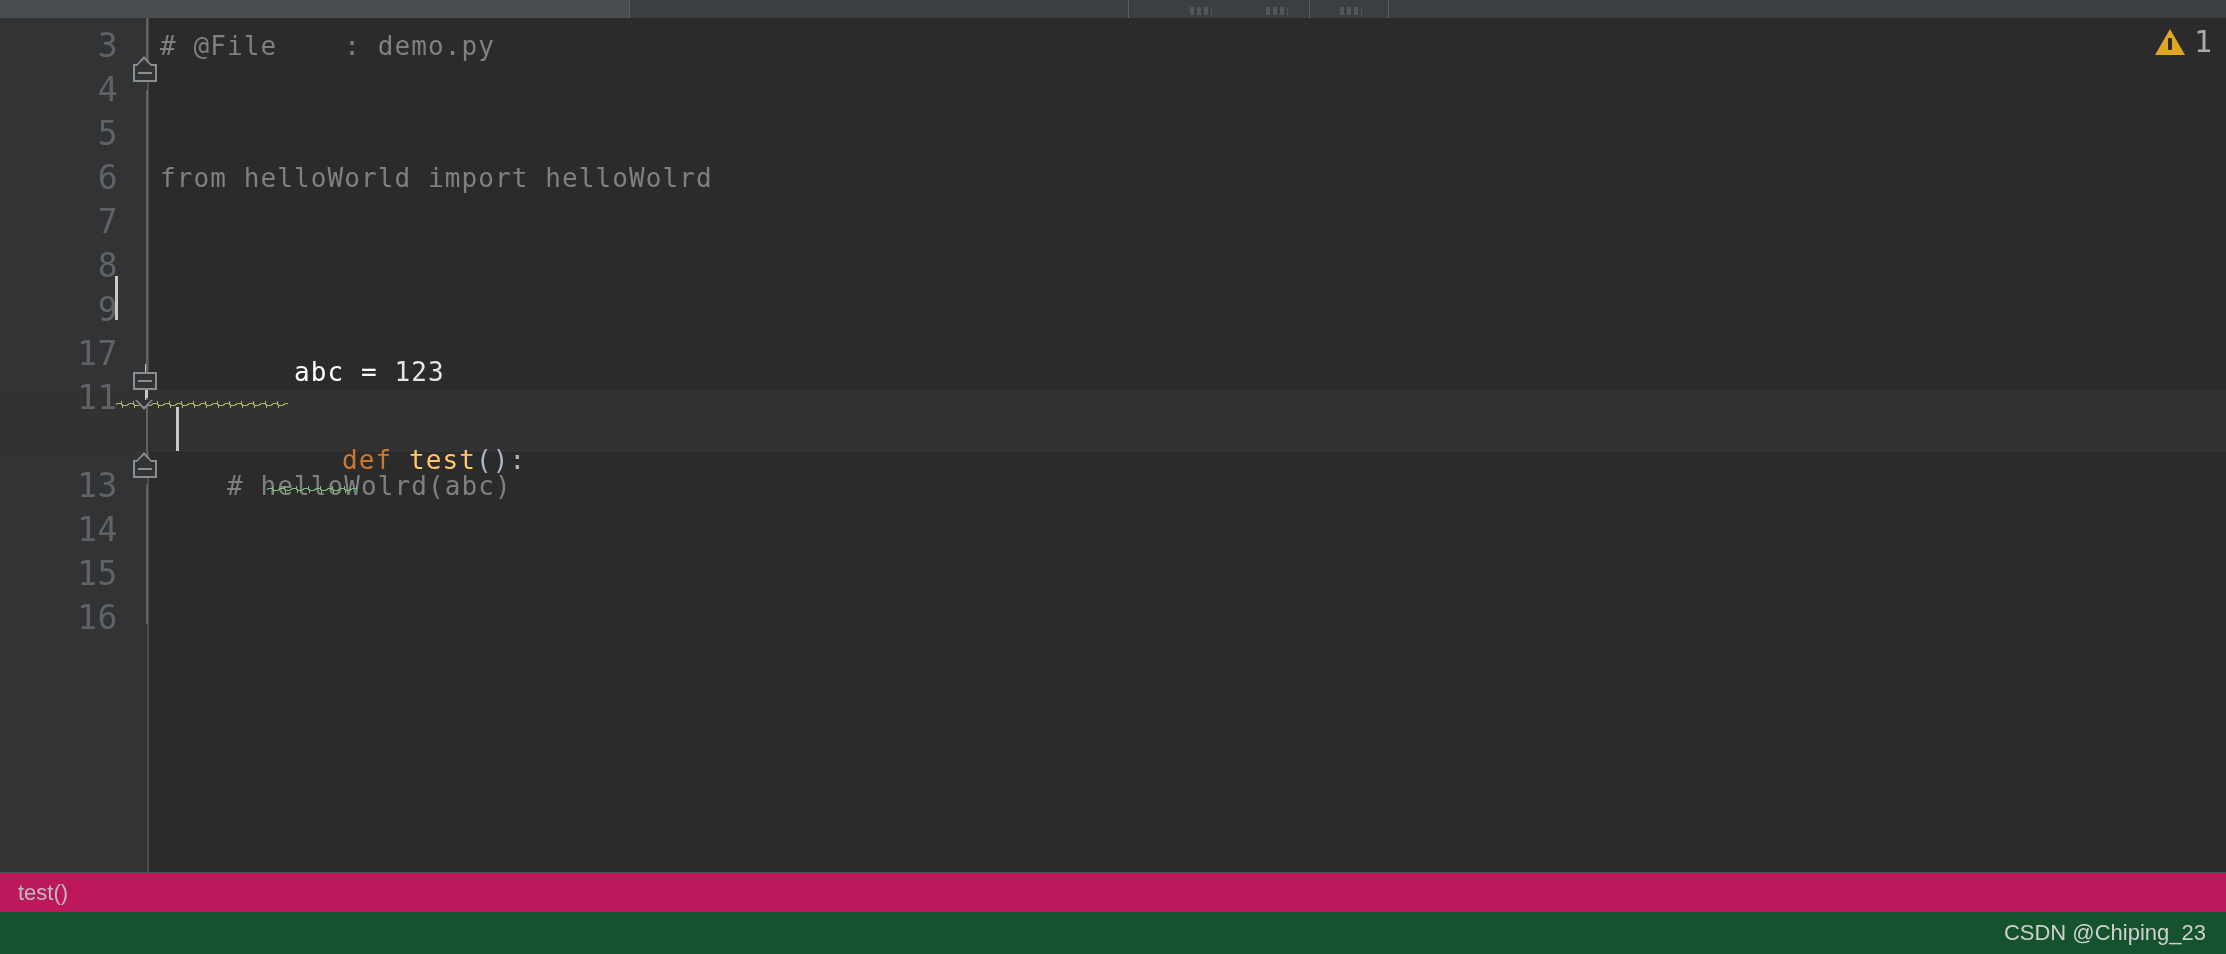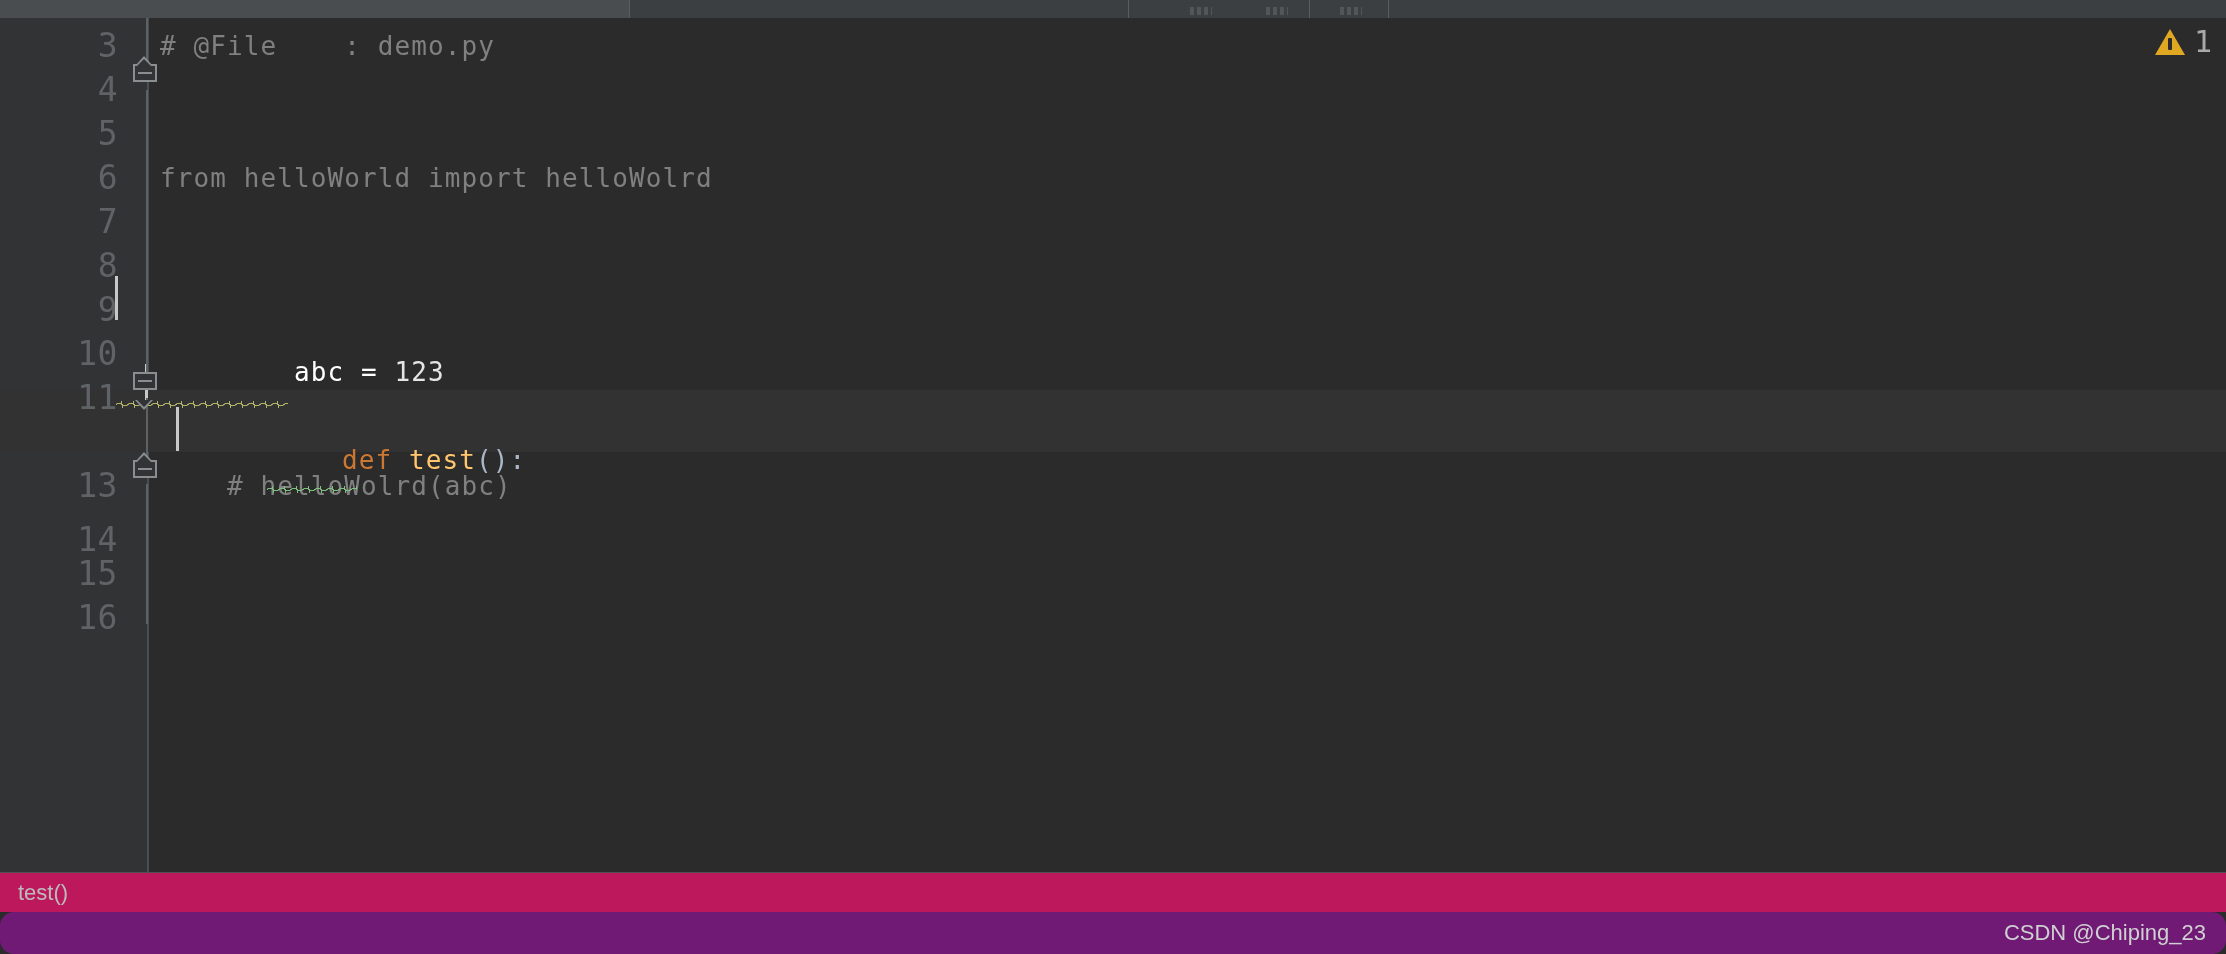--- a/index.html
+++ b/index.html
@@ -265,22 +265,21 @@
     color: #bbbbbb;
     font-size: 22px;
     font-family: "Liberation Sans", sans-serif;
   }
 
   
   .bottom-bar {
     position: absolute;
     left: 0; top: 912px;
     width: 2226px; height: 42px;
-    background: #701a75;
-    border-radius: 14px;
+    background: #14532d;
   }
   .watermark {
     position: absolute;
     right: 20px; top: 0;
     height: 42px;
     line-height: 42px;
     color: #cfd0d1;
     font-size: 22px;
     font-family: "Liberation Sans", sans-serif;
   }
@@ -339,38 +338,38 @@
     </div>
 
     <div class="row" style="top:261px;">
       <span class="lineno">9</span>
       <span class="code">
         <span class="tok-default">abc = </span><span class="tok-number">123</span>
       </span>
     </div>
 
     <div class="row" style="top:305px;">
-      <span class="lineno">10</span>
+      <span class="lineno">17</span>
       <span class="code tok-default"></span>
     </div>
 
     <div class="row" style="top:349px;">
       <span class="lineno">11</span>
       <span class="code">
         <span class="tok-keyword">def </span><span class="tok-funcname">test</span><span class="tok-paren">():</span>
       </span>
     </div>
 
 
     <div class="row" style="top:437px;">
       <span class="lineno">13</span>
       <span class="code tok-comment">    # helloWolrd(abc)</span>
     </div>
 
-    <div class="row" style="top:491px;">
+    <div class="row" style="top:481px;">
       <span class="lineno">14</span>
       <span class="code tok-default"></span>
     </div>
 
     <div class="row" style="top:525px;">
       <span class="lineno">15</span>
       <span class="code tok-default"></span>
     </div>
 
     <div class="row" style="top:569px;">

